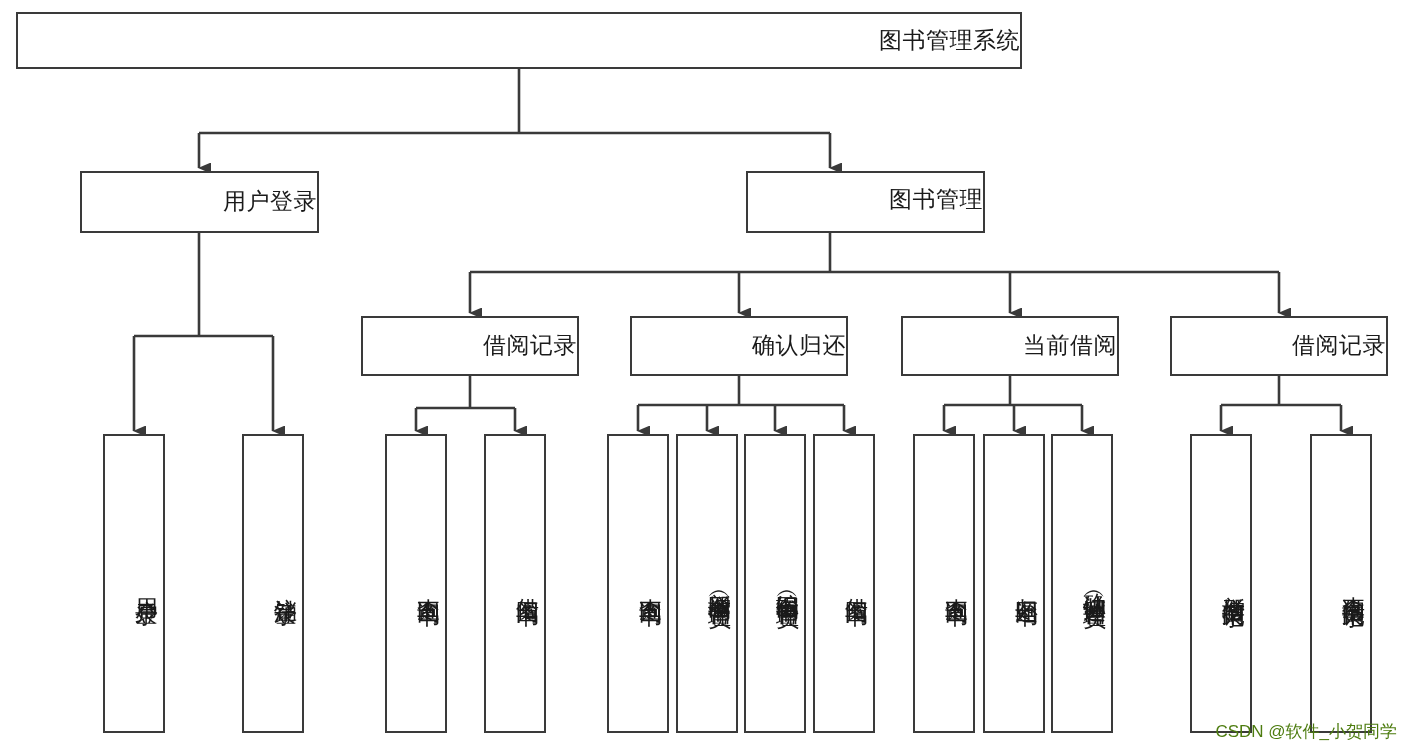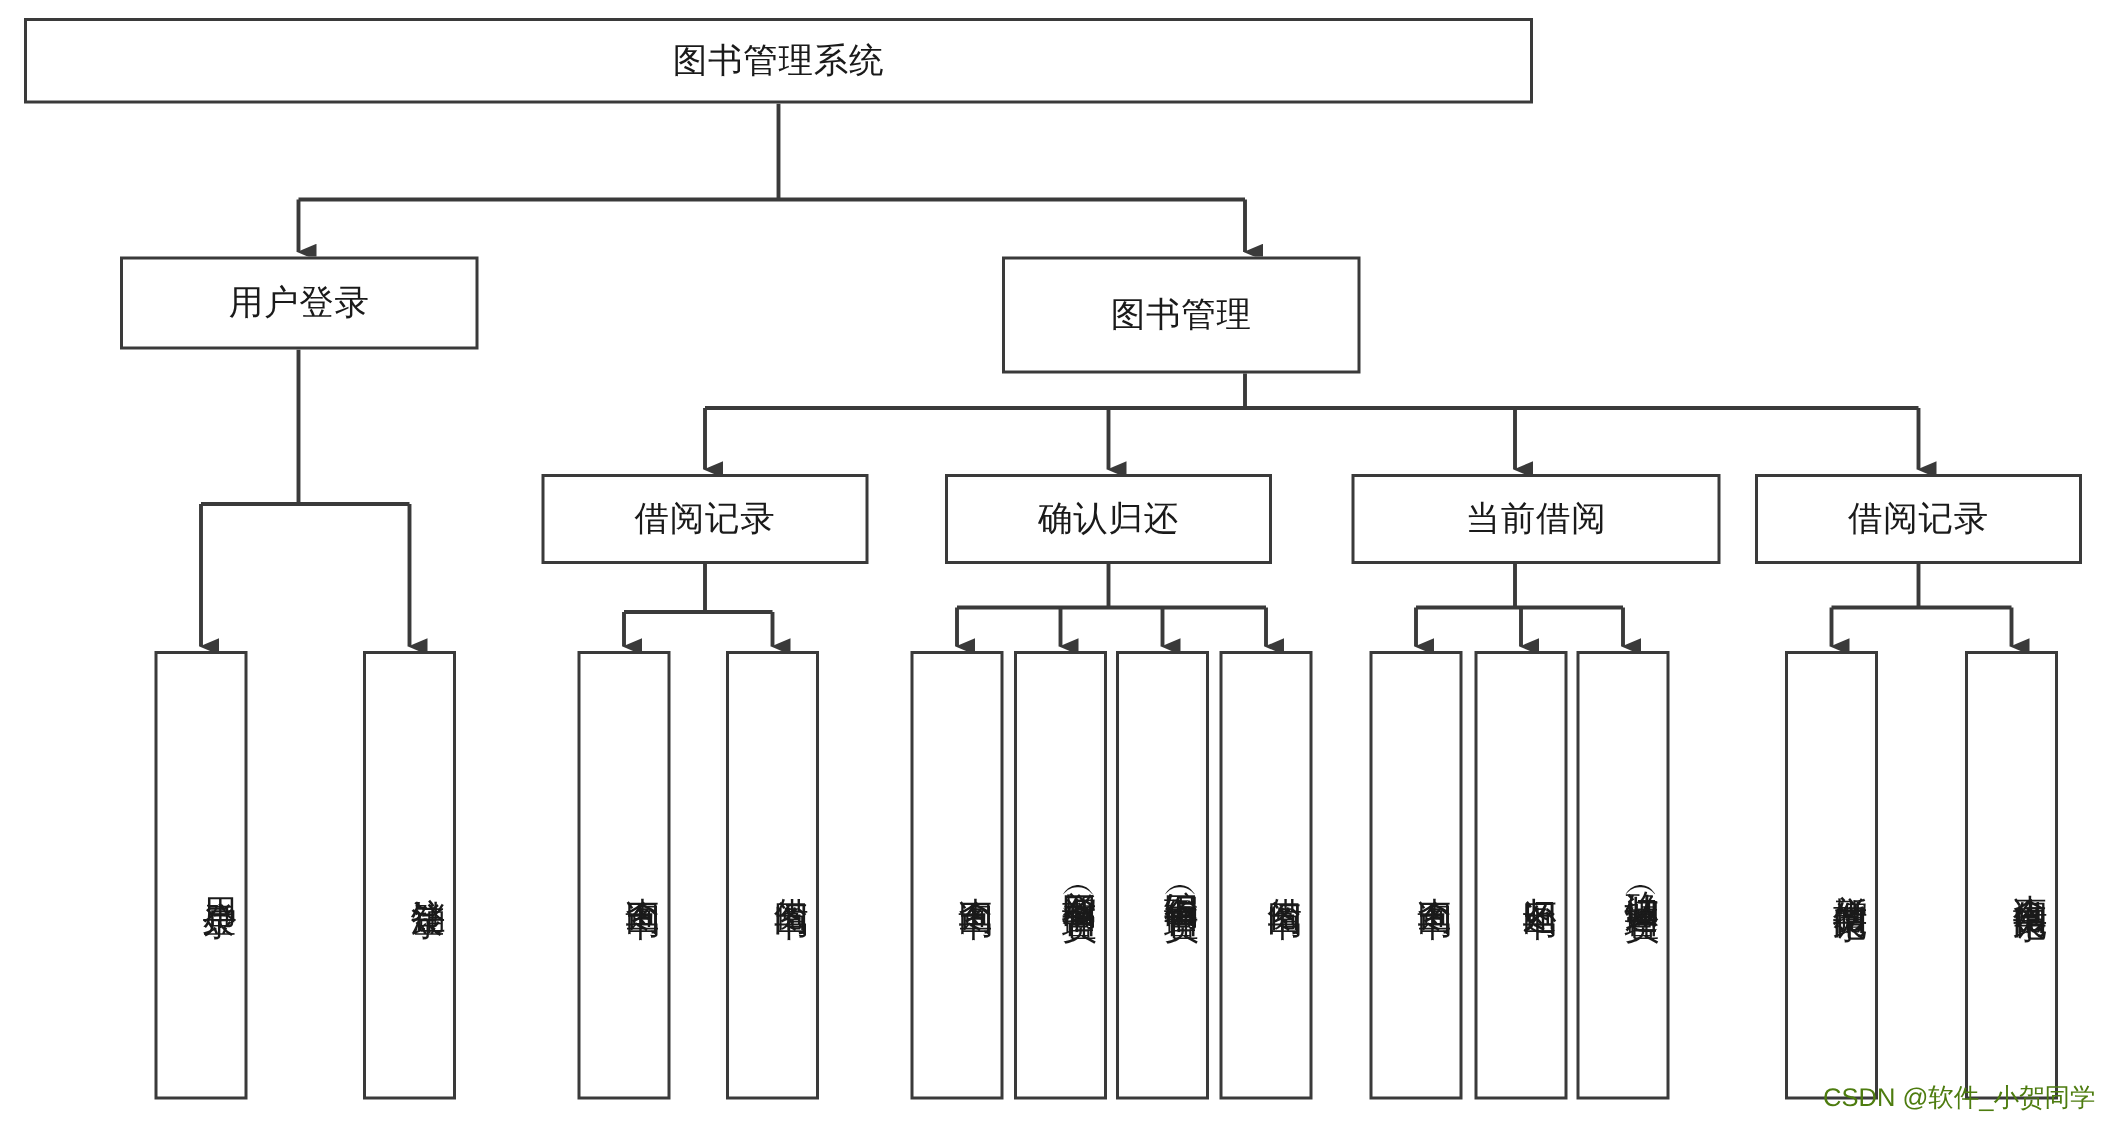--- a/index.html
+++ b/index.html
@@ -25,21 +25,21 @@
     height: 747px;
     pointer-events: none;
   }
   .node {
     position: absolute;
     box-sizing: border-box;
     background: #ffffff;
     border: 2px solid #3a3a3a;
     display: flex;
     align-items: center;
-    justify-content: center;
+    justify-content: flex-end;
     color: #1a1a1a;
     z-index: 2;
   }
   .node.horizontal {
     font-size: 23px;
     letter-spacing: 0.5px;
     line-height: 1.1;
   }
   .node.vertical {
     writing-mode: vertical-rl;
@@ -123,33 +123,33 @@
   </svg>
 
   <div class="node horizontal" style="left:16px; top:12px; width:1006px; height:57px;">
     <span class="node-label">图书管理系统</span>
   </div>
 
   <div class="node horizontal" style="left:80px; top:171px; width:239px; height:62px;">
     <span class="node-label">用户登录</span>
   </div>
 
-  <div class="node horizontal" style="left:668px; top:171px; width:239px; height:78px;">
+  <div class="node horizontal" style="left:746px; top:171px; width:239px; height:62px;font-family:Liberation Mono, monospace;">
     <span class="node-label">图书管理</span>
   </div>
 
   <div class="node horizontal" style="left:361px; top:316px; width:218px; height:60px;">
     <span class="node-label">借阅记录</span>
   </div>
 
   <div class="node horizontal" style="left:630px; top:316px; width:218px; height:60px;">
     <span class="node-label">确认归还</span>
   </div>
 
-  <div class="node horizontal" style="left:901px; top:316px; width:246px; height:60px;font-family:Liberation Serif, serif;">
+  <div class="node horizontal" style="left:901px; top:316px; width:218px; height:60px;font-family:Liberation Serif, serif;">
     <span class="node-label">当前借阅</span>
   </div>
 
   <div class="node horizontal" style="left:1170px; top:316px; width:218px; height:60px;">
     <span class="node-label">借阅记录</span>
   </div>
 
   <div class="node vertical" style="left:103px; top:434px; width:62px; height:299px;">
     <span class="node-label">用户登录</span>
   </div>

